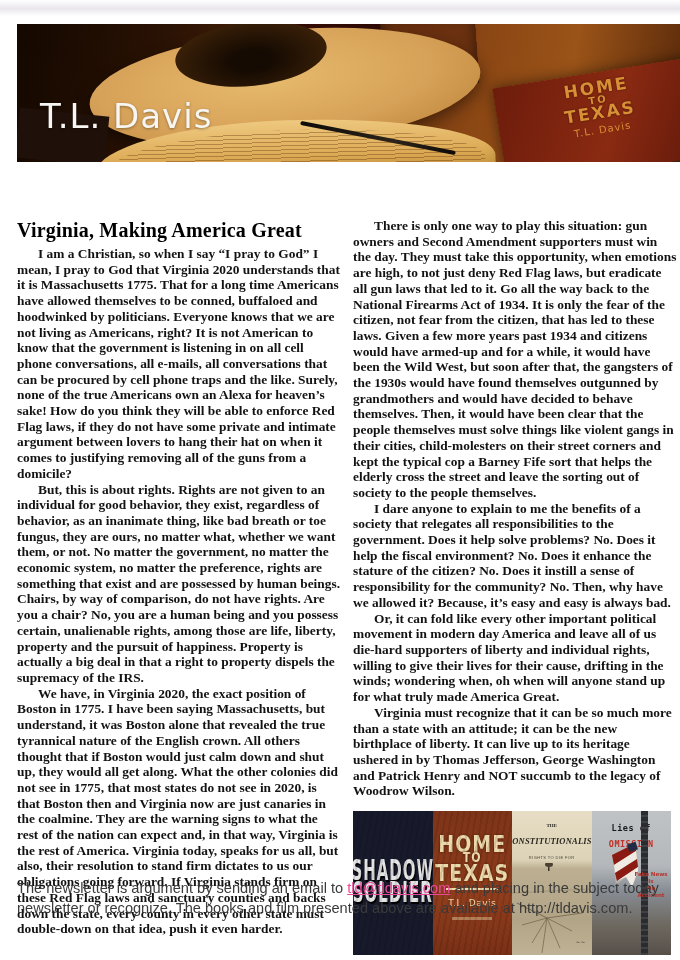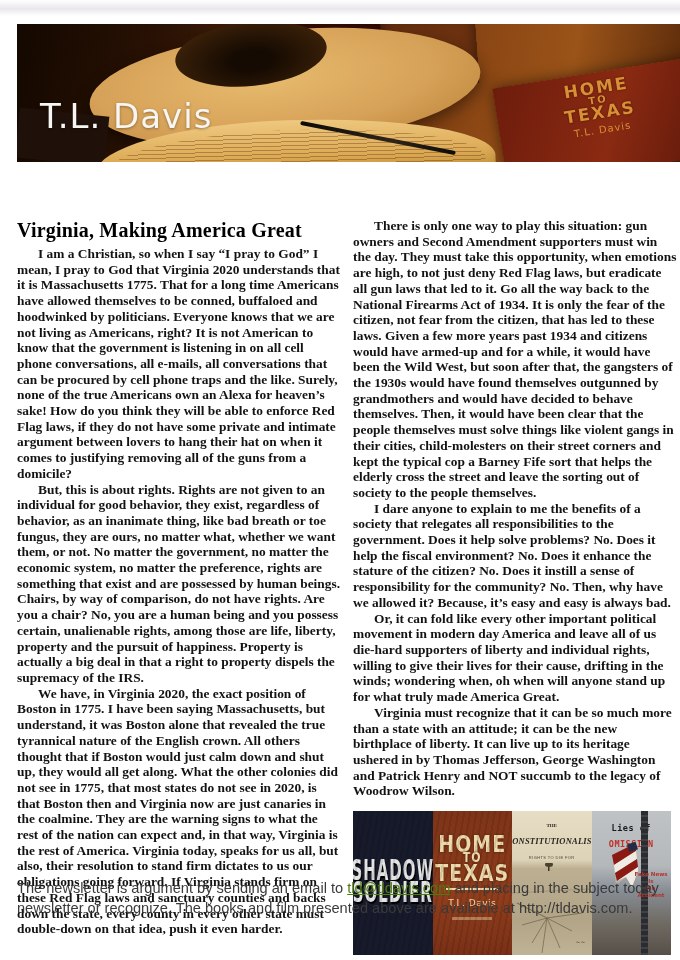--- a/index.html
+++ b/index.html
@@ -88,21 +88,21 @@
   .cover4 .t .black { color:#17181a; }
   .cover4 .t .red { color:#c13128; }
   .cover4 .post { position:absolute; left:62%; top:0; width:7px; height:144px; background:repeating-linear-gradient(#2b2c30 0 4px, #3f4147 4px 6px); }
   .cover4 .tag { position:absolute; right:3px; top:60px; width:34px; text-align:center; font-family:"DejaVu Sans", sans-serif; font-size:5.5px; line-height:7px; color:#b5342c; font-weight:bold; }
   .cover4 svg.flag { position:absolute; left:14px; top:30px; }
   
   .footer {
     position:absolute; left:17px; top:878px; width:652px;
     font-family:"Liberation Sans", sans-serif; font-size:14.6px; line-height:20px; color:#3a3a3a;
   }
-  .flink { color:#4d7c0f; text-decoration:underline; cursor:pointer; }
+  .flink { color:#ec4899; text-decoration:underline; cursor:pointer; }
   .fitalic { }
 </style>
 </head>
 <body>
 
 <div class="page">
 
   <div class="top-strip"></div>
 
   <div class="header-photo">

